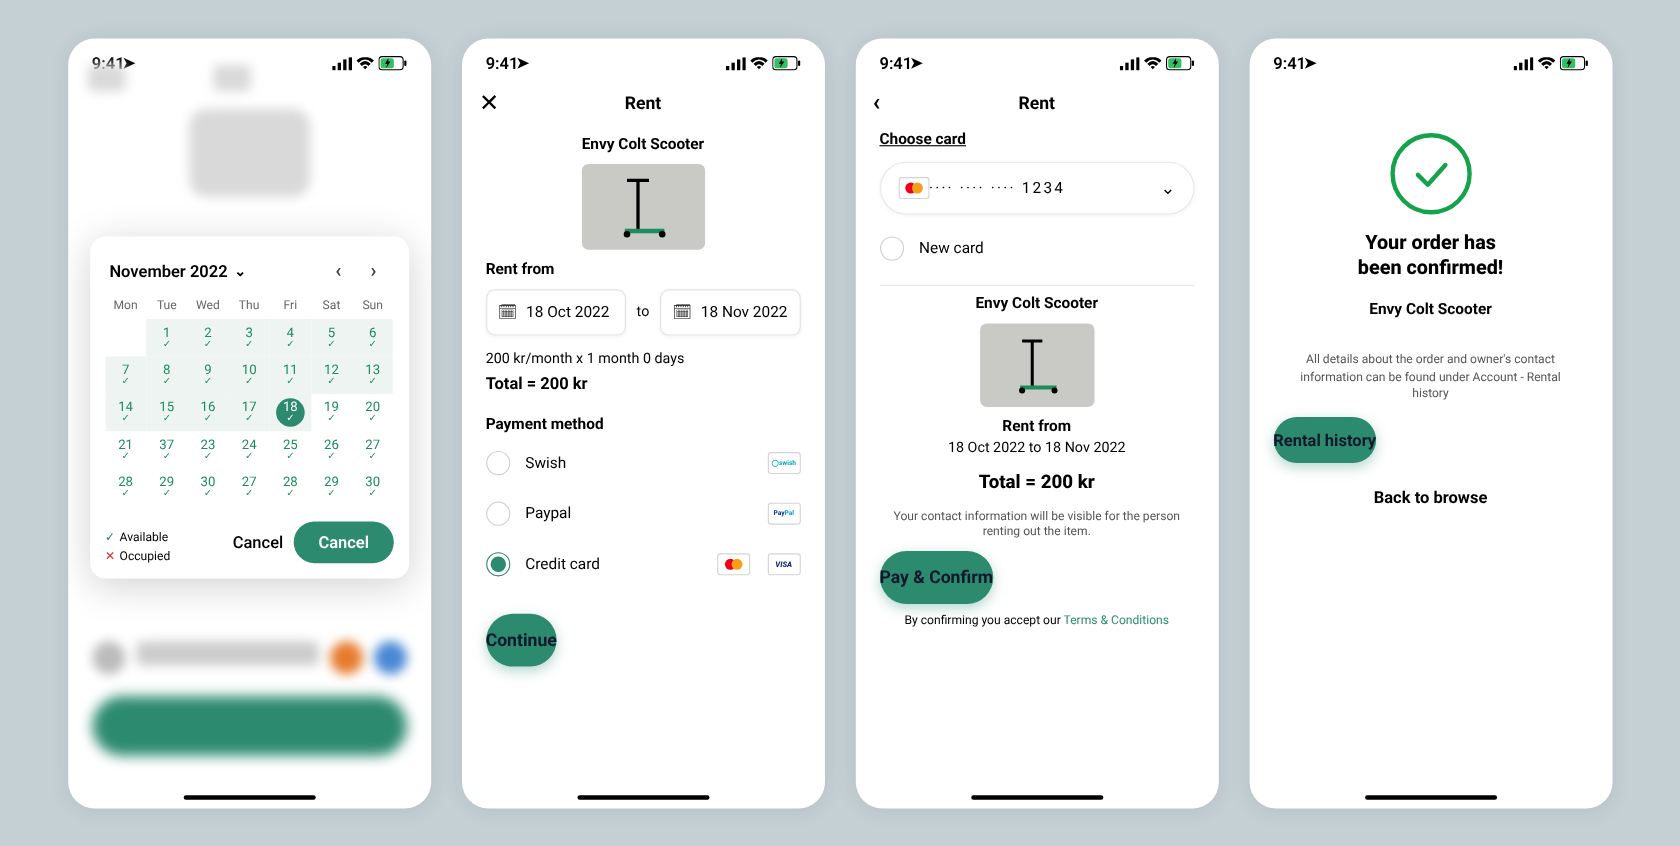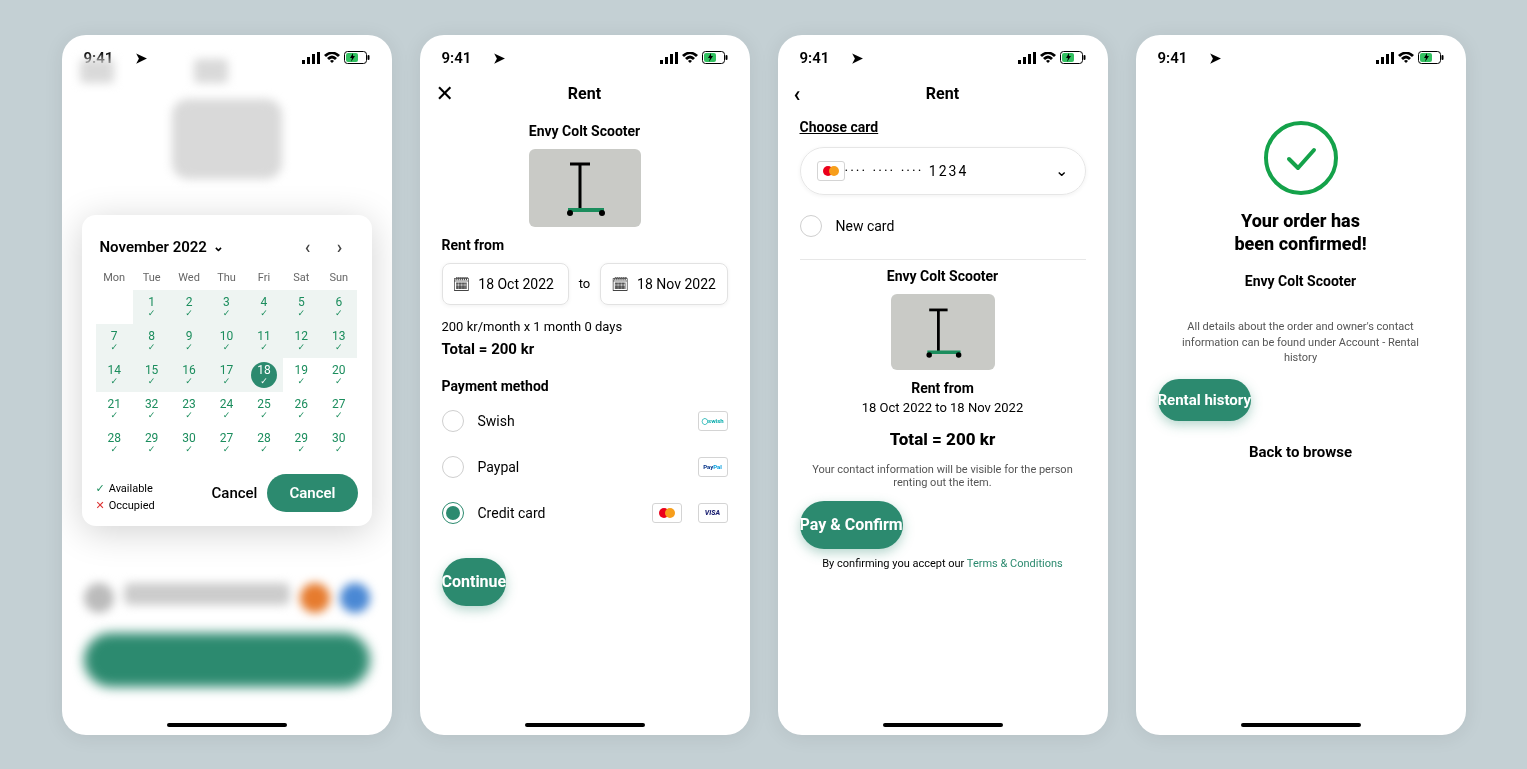--- a/index.html
+++ b/index.html
@@ -1,18 +1,18 @@
 <!DOCTYPE html>
 <html><head>
 <meta charset="utf-8">
 <style>
   * { box-sizing: border-box; margin: 0; padding: 0; font-family: -apple-system, BlinkMacSystemFont, "Segoe UI", Roboto, sans-serif; }
   body { background: #c4d0d4; width: 1527px; height: 769px; display: flex; justify-content: center; align-items: center; gap: 28px; }
   .phone { width: 330px; height: 700px; background: #fff; border-radius: 24px; position: relative; overflow: hidden; box-shadow: 0 2px 20px rgba(0,0,0,0.08); }
-  .status-bar { display: flex; justify-content: space-between; align-items: center; padding: 14px 22px 6px; font-weight: 600; font-size: 15px; gap: 24px; }
+  .status-bar { display: flex; justify-content: space-between; align-items: center; padding: 14px 22px 6px; font-weight: 600; font-size: 15px; }
   .status-right { display: flex; align-items: center; gap: 4px; }
   .status-right svg { display: block; }
   .home-indicator { position: absolute; bottom: 8px; left: 50%; transform: translateX(-50%); width: 120px; height: 4px; background: #000; border-radius: 3px; }
 
   
   .blur-bg { position: absolute; inset: 0; padding: 18px; display:flex; flex-direction:column; }
   .blur-blob { background: #d9d9d9; border-radius: 16px; filter: blur(5px); }
   .calendar-card { position: absolute; left: 20px; right: 20px; top: 180px; background: #fff; border-radius: 14px; box-shadow: 0 6px 36px rgba(0,0,0,0.18); padding: 18px 14px 14px; }
   .cal-head { display: flex; justify-content: space-between; align-items: center; font-weight: 600; font-size: 15px; padding: 0 4px 10px; }
   .cal-head-left { display:flex; align-items:center; gap:6px;}
@@ -56,21 +56,21 @@
   .pm-list { padding:4px 22px;}
   .pm-item { display:flex; align-items:center; gap:14px; padding:12px 0; }
   .pm-radio { width:22px; height:22px; border-radius:50%; border:1px solid #cfcfcf; display:flex; align-items:center; justify-content:center;}
   .pm-radio.checked { border-color:#2c8a6f;}
   .pm-radio.checked::after{content:""; width:14px;height:14px;background:#2c8a6f;border-radius:50%;}
   .pm-label{ flex:1; font-size:14px;}
   .pm-badges{ display:flex; gap:16px;}
   .badge{ width:30px; height:20px; border:1px solid #d4d4d4; border-radius:3px; display:flex; align-items:center; justify-content:center;}
   .badge-swish{ font-size:6px; color:#0aa; font-weight:700;}
   .badge-paypal{ font-size:6px; font-weight:700; }
-  .primary-btn { margin:18px 22px 0; background:#2c8a6f; color:#ffffff; height:48px; border-radius:24px; display:flex; align-items:center; justify-content:center; font-weight:700; font-size:16px; box-shadow:0 4px 12px rgba(44,138,111,0.35);}
+  .primary-btn { margin:18px 22px 0; background:#2c8a6f; color:#0f172a; height:48px; border-radius:24px; display:flex; align-items:center; justify-content:center; font-weight:700; font-size:16px; box-shadow:0 4px 12px rgba(44,138,111,0.35);}
 
   
   .card-dropdown{ margin:12px 22px 16px; border:1px solid #e6e6e6; border-radius:28px; height:48px; display:flex; align-items:center; padding:0 16px; box-shadow:0 1px 4px rgba(0,0,0,0.06);}
   .cc-logo{ width:28px;height:20px;border:1px solid #d4d4d4;border-radius:3px;display:flex;align-items:center;justify-content:center;}
   .card-mask{ letter-spacing:2px; font-size:14px; flex:1;}
   .divider{ height:1px; background:#e7e7e7; margin:6px 22px 0;}
   .summary-title{ text-align:center; font-weight:800; font-size:16px; margin-top:18px;}
   .sub-center{ text-align:center; font-weight:700; font-size:14px; margin-top:8px;}
   .dates-center{ text-align:center; font-size:13px; margin-top:4px;}
   .total-center{ text-align:center; font-weight:800; font-size:17px; margin-top:14px;}
@@ -229,21 +229,21 @@
         </div>
         <div class="cal-cell">
           <div class="num">20</div>
           <div class="chk">✓</div>
         </div>
         <div class="cal-cell">
           <div class="num">21</div>
           <div class="chk">✓</div>
         </div>
         <div class="cal-cell">
-          <div class="num">32</div>
+          <div class="num">37</div>
           <div class="chk">✓</div>
         </div>
         <div class="cal-cell">
           <div class="num">23</div>
           <div class="chk">✓</div>
         </div>
         <div class="cal-cell">
           <div class="num">24</div>
           <div class="chk">✓</div>
         </div>

